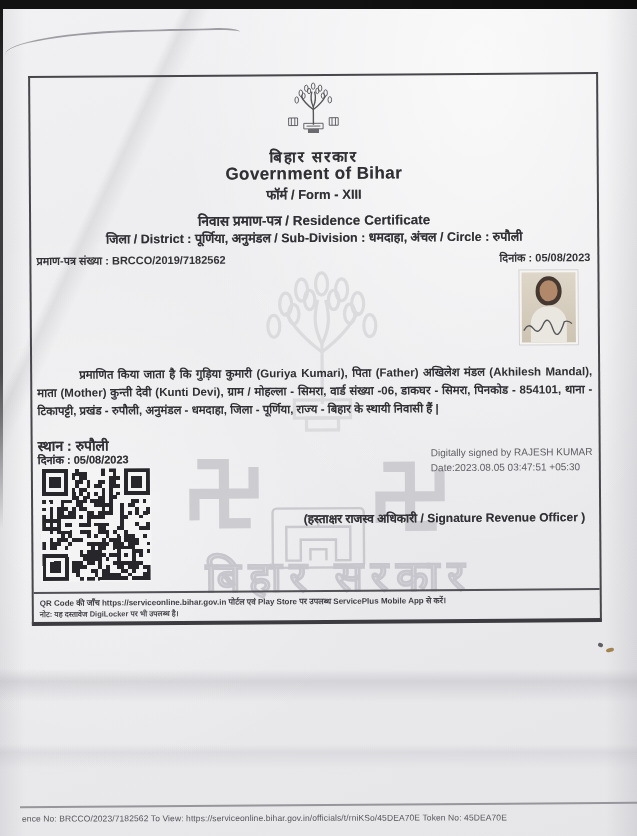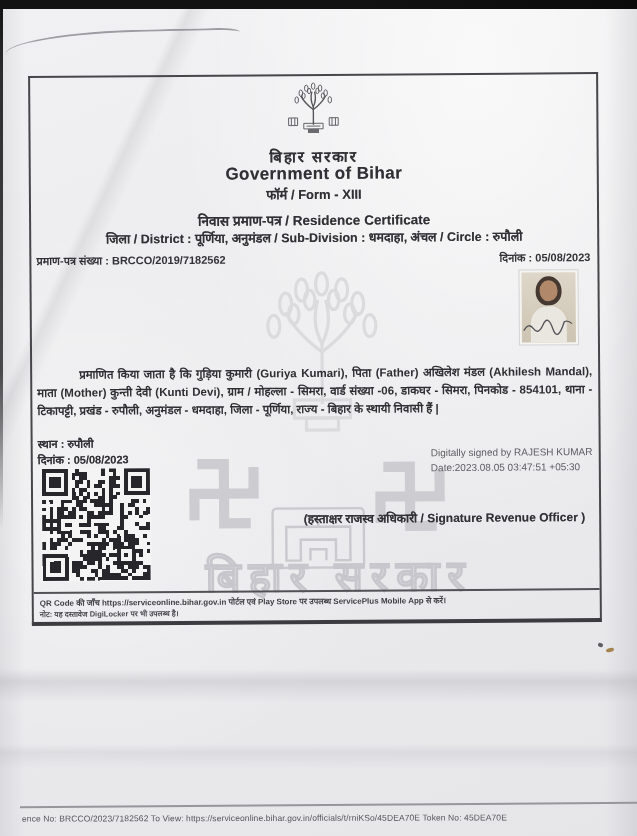--- a/index.html
+++ b/index.html
@@ -37,21 +37,21 @@
   .photo-frame{position:absolute;left:488px;top:196px;width:58px;height:74px;background:#f6f5f2;
       box-shadow:0 0 0 1px #d3d3d6;padding:2px;box-sizing:border-box;z-index:2;}
   .photo-img{position:relative;width:100%;height:100%;overflow:hidden;background:linear-gradient(#ded6c8,#cdc4b3);}
   .ph-hair{position:absolute;left:26%;top:5%;width:48%;height:42%;background:#453831;border-radius:50% 50% 46% 46%;}
   .ph-face{position:absolute;left:33%;top:12%;width:34%;height:30%;background:#b1896a;border-radius:48%;}
   .ph-torso{position:absolute;left:16%;top:48%;width:68%;height:54%;background:#eae7e0;border-radius:45% 45% 0 0;}
   .ph-scribble{position:absolute;left:0;bottom:2px;width:100%;height:38%;}
 
   .body-para{position:absolute;top:288px;left:5px;right:6px;font-size:11.5px;line-height:18px;
       font-weight:bold;color:#2f2f33;text-align:justify;text-indent:42px;z-index:2;}
-  .place-line{top:358px;left:5px;font-size:11px;font-weight:bold;z-index:2;}
+  .place-line{top:358px;left:5px;font-size:14px;font-weight:bold;z-index:2;}
   .date-line2{top:374px;left:5px;font-size:11px;font-weight:bold;z-index:2;}
   .digital-sig{position:absolute;top:370px;left:398px;font-size:10px;line-height:1.5;color:#5d5d62;z-index:2;}
   .officer-line{top:434px;right:14px;left:auto;text-align:right;font-size:12px;font-weight:bold;z-index:2;}
 
   .qr-box{position:absolute;left:8px;top:390px;width:110px;height:114px;background:#f4f4f5;padding:1px;box-sizing:border-box;z-index:3;}
   .qr-box svg{width:100%;height:100%;display:block;}
 
   .wm{position:absolute;pointer-events:none;}
   .wm-tree{left:190px;top:188px;width:200px;height:196px;z-index:1;}
   .wm-sw-left{left:150px;top:378px;width:82px;height:78px;z-index:1;}

